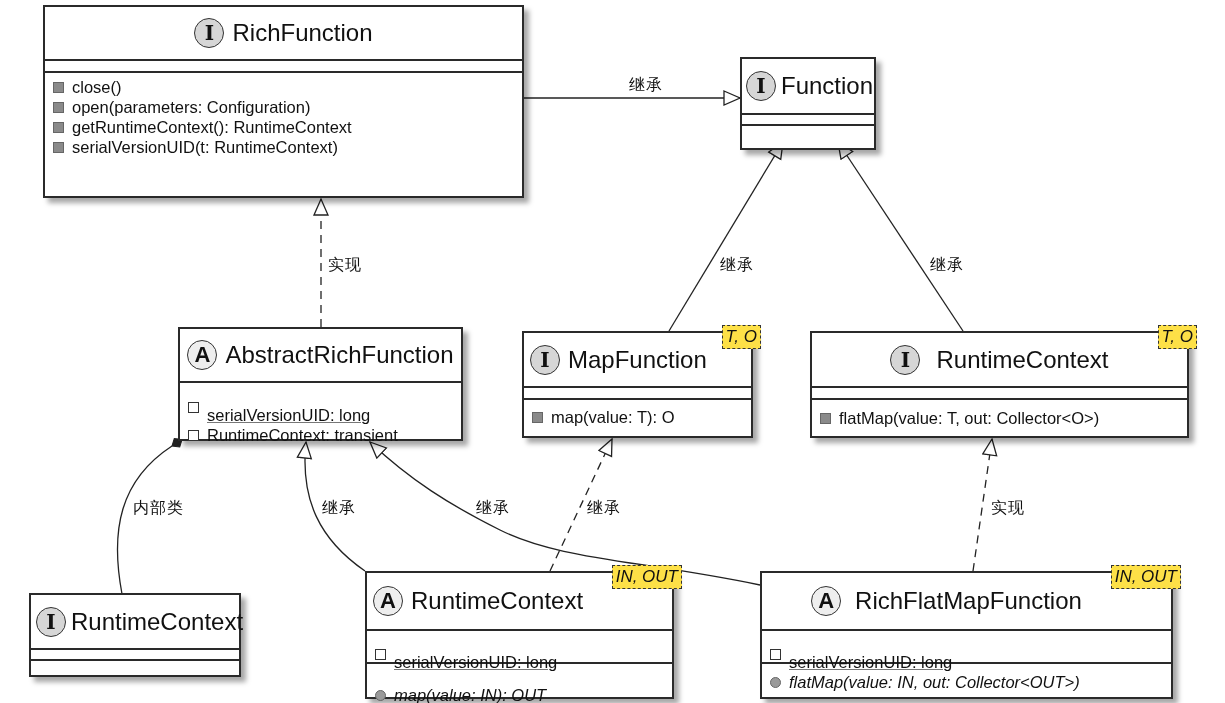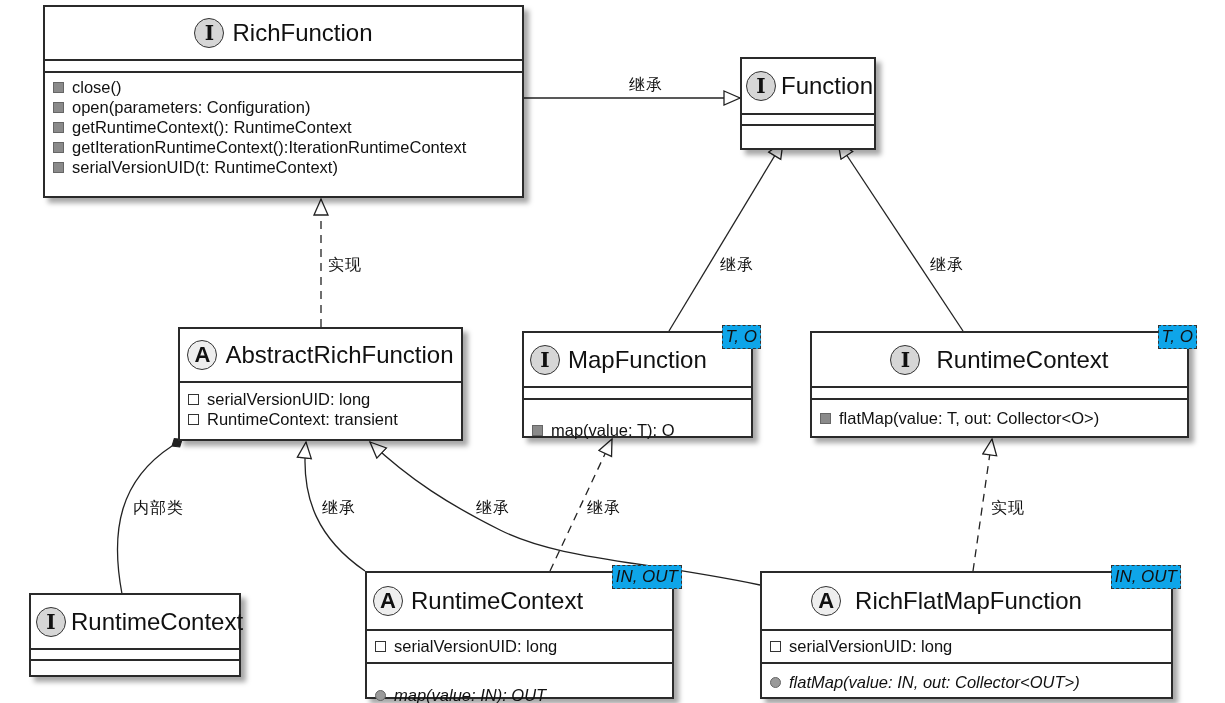--- a/index.html
+++ b/index.html
@@ -18,23 +18,23 @@
     .stereo.abs { background: #eeeeee; font-family: "Liberation Sans", sans-serif; font-size: 22px; }
     .cname { font-size: 24px; }
     .sep { border-top: 2px solid #2a2a2a; }
     .sec { box-sizing: border-box; }
     .member { font-size: 16.5px; line-height: 20px; padding-left: 8px; white-space: nowrap;
               display: flex; align-items: center; }
     .ico { display: inline-block; width: 9px; height: 9px; margin-right: 8px; flex: 0 0 auto; }
     .ico.pub { background: #8a8a8a; border: 1px solid #666; }
     .ico.priv { background: #fff; border: 1px solid #333; }
     .ico.circ { border-radius: 50%; background: #9a9a9a; border: 1px solid #666; }
-    .ul { text-decoration-color: #777; }
+    .ul { text-decoration: underline; text-decoration-color: #777; margin-top: 16px; }
     .it { font-style: italic; }
-    .tparam { position: absolute; top: -8px; right: -10px; background: #0ea5e9;
+    .tparam { position: absolute; top: -8px; right: -10px; background: #fde047;
               border: 1.5px dashed #333; font-style: italic; font-size: 17px;
               padding: 0 3px; line-height: 22px; white-space: nowrap; }
     .elabel { position: absolute; font-size: 16px; font-family: "DejaVu Sans", sans-serif;
               white-space: nowrap; letter-spacing: 1px; }
   </style>
 </head>
 <body>
 
 <svg id="edges" viewBox="0 0 1225 703">
   <defs>
@@ -89,24 +89,20 @@
     <div class="member">
         <span class="ico pub"></span>
         <span>open(parameters: Configuration)</span>
       </div>
     <div class="member">
         <span class="ico pub"></span>
         <span>getRuntimeContext(): RuntimeContext</span>
       </div>
     <div class="member">
         <span class="ico pub"></span>
-        <span>getIterationRuntimeContext():IterationRuntimeContext</span>
-      </div>
-    <div class="member">
-        <span class="ico pub"></span>
         <span>serialVersionUID(t: RuntimeContext)</span>
       </div>
   </div>
 </div>
 
 <div class="cls" style="left:740px; top:57px; width:136px; height:93px;">
   <div class="hdr left" style="height:54px; padding-left:4px;">
     <span class="stereo" style="margin-right:5px;">I</span>
     <span class="cname">Function</span>
   </div>
@@ -131,21 +127,21 @@
   </div>
 </div>
 
 <div class="cls" style="left:522px; top:331px; width:231px; height:107px;">
   <div class="hdr left" style="height:53px;">
     <span class="stereo">I</span>
     <span class="cname">MapFunction</span>
   </div>
   <span class="tparam">T, O</span>
   <div class="sep sec" style="height:12px;"></div>
-  <div class="sep sec" style="padding-top:20px;">
+  <div class="sep sec" style="padding-top:7px;">
     <div class="member">
         <span class="ico pub"></span>
         <span>map(value: T): O</span>
       </div>
   </div>
 </div>
 
 <div class="cls" style="left:810px; top:331px; width:379px; height:107px;">
   <div class="hdr" style="height:53px;">
     <span class="stereo" style="margin-right:16px;">I</span>

